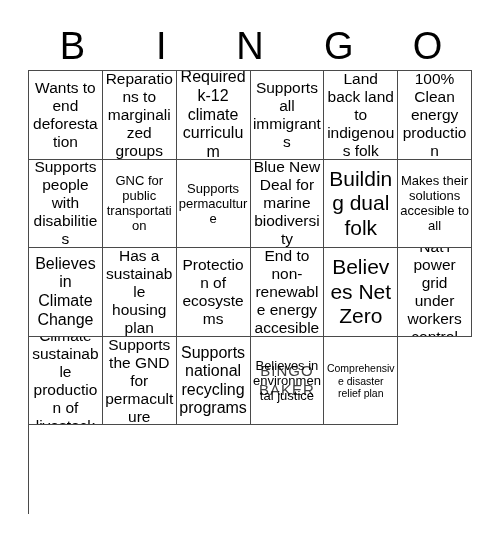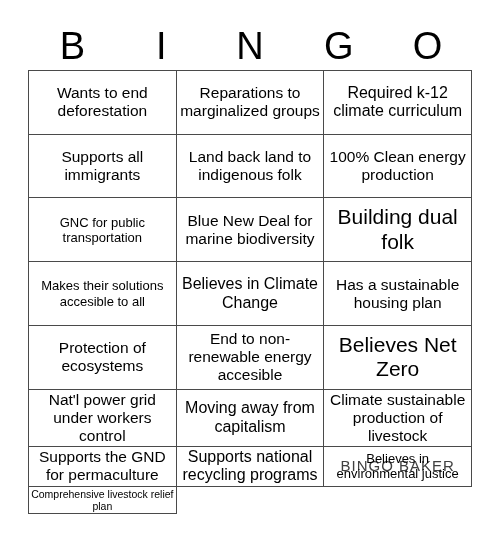--- a/index.html
+++ b/index.html
@@ -45,21 +45,21 @@
   }
 
   
   #bingo-grid {
     position: absolute;
     left: 28px;
     top: 70px;
     width: 444px;
     height: 444px;
     display: grid;
-    grid-template-columns: repeat(3, 1fr);
+    grid-template-columns: repeat(6, 1fr);
     grid-template-rows: repeat(5, 1fr);
     border-top: 1px solid #4a4a4a;
     border-left: 1px solid #4a4a4a;
     box-sizing: border-box;
     background: #ffffff;
   }
   .bingo-cell {
     position: relative;
     border-right: 1px solid #4a4a4a;
     border-bottom: 1px solid #4a4a4a;
@@ -131,22 +131,28 @@
       </div>
       <div class="bingo-cell fs-md">
         <span class="cell-text">Supports all immigrants</span>
       </div>
       <div class="bingo-cell fs-md">
         <span class="cell-text">Land back land to indigenous folk</span>
       </div>
       <div class="bingo-cell fs-md">
         <span class="cell-text">100% Clean energy production</span>
       </div>
+      <div class="bingo-cell fs-md">
+        <span class="cell-text">Supports people with disabilities</span>
+      </div>
       <div class="bingo-cell fs-sm">
         <span class="cell-text">GNC for public transportation</span>
+      </div>
+      <div class="bingo-cell fs-sm">
+        <span class="cell-text">Supports permaculture</span>
       </div>
       <div class="bingo-cell fs-md">
         <span class="cell-text">Blue New Deal for marine biodiversity</span>
       </div>
       <div class="bingo-cell fs-xl">
         <span class="cell-text">Building dual folk</span>
       </div>
       <div class="bingo-cell fs-sm">
         <span class="cell-text">Makes their solutions accesible to all</span>
       </div>
@@ -161,34 +167,31 @@
       </div>
       <div class="bingo-cell fs-md">
         <span class="cell-text">End to non-renewable energy accesible</span>
       </div>
       <div class="bingo-cell fs-xl">
         <span class="cell-text">Believes Net Zero</span>
       </div>
       <div class="bingo-cell fs-md">
         <span class="cell-text">Nat'l power grid under workers control</span>
       </div>
-      <div class="bingo-cell fs-lg">
-        <span class="cell-text">Moving away from capitalism</span>
-      </div>
       <div class="bingo-cell fs-md">
         <span class="cell-text">Climate sustainable production of livestock</span>
       </div>
       <div class="bingo-cell fs-md">
         <span class="cell-text">Supports the GND for permaculture</span>
       </div>
       <div class="bingo-cell fs-lg">
         <span class="cell-text">Supports national recycling programs</span>
       </div>
       <div class="bingo-cell fs-sm">
         <div id="watermark">BINGO BAKER</div>
         <span class="cell-text">Believes in environmental justice</span>
       </div>
       <div class="bingo-cell fs-xs">
-        <span class="cell-text">Comprehensive livestock relief plan</span>
+        <span class="cell-text">Comprehensive disaster relief plan</span>
       </div>
     </div>
 
 </div>
 
 </body></html>

